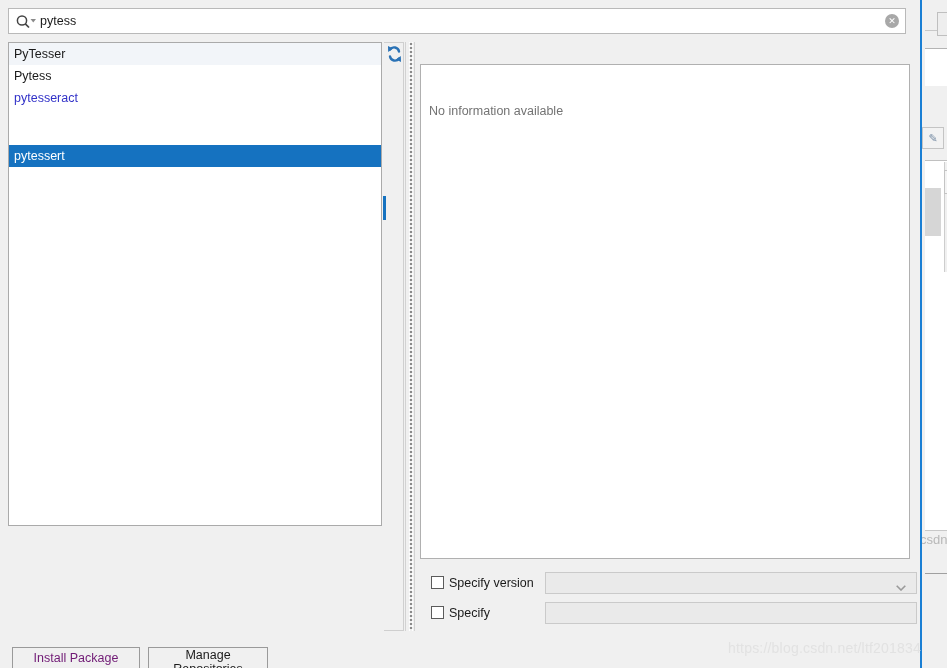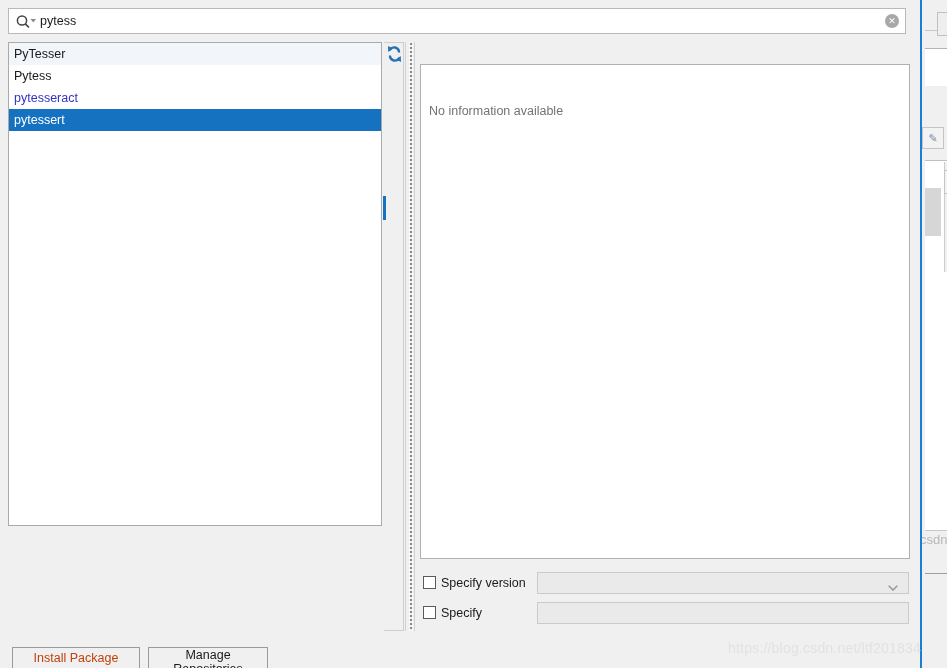--- a/index.html
+++ b/index.html
@@ -199,21 +199,21 @@
     padding-left: 5px;
     font-size: 12.5px;
     color: #1a1a1a;
     white-space: nowrap;
     cursor: default;
     box-sizing: border-box;
   }
   .pkg-row.alt      { background: #f2f5f9; }
   .pkg-row.plain    { background: #ffffff; }
   .pkg-row.link     { color: #3232c8; }
-  .pkg-row.selected { background: #1572c0; color: #ffffff; }
+  .pkg-row.selected { background: #1572c0; color: #ffffff; margin-top: 36px; }
 
   
   #refresh-col {
     position: absolute;
     left: 384px; top: 42px;
     width: 20px; height: 589px;
     background: #f0f0f0;
     border: 1px solid #cfcfcf;
     border-left: none;
     box-sizing: border-box;
@@ -296,21 +296,21 @@
     position: absolute;
     left: 8px; top: 15px;
     font-size: 12.5px;
     color: #737373;
     margin-top: 24px;
   }
 
   
   .opt-row {
     position: absolute;
-    left: 2px;
+    left: 10px;
     width: 490px; height: 26px;
   }
   #specify-version-row { top: 530px; }
   #options-row        { top: 560px; }
 
   .opt-check {
     position: absolute;
     left: 4px; top: 4px;
     width: 13px; height: 13px;
     background: #ffffff;
@@ -342,21 +342,21 @@
   
   #install-package-button {
     position: absolute;
     left: 12px; top: 647px;
     width: 128px; height: 22px;
     background: #f0f0f0;
     border: 1px solid #9a9a9a;
     box-sizing: border-box;
     font-family: "Liberation Sans", sans-serif;
     font-size: 12.5px;
-    color: #c2410c;
+    color: #701a75;
     cursor: pointer;
     padding: 0;
   }
   #manage-repositories-button {
     position: absolute;
     left: 148px; top: 647px;
     width: 120px; height: 22px;
     background: #f0f0f0;
     border: 1px solid #9a9a9a;
     box-sizing: border-box;

